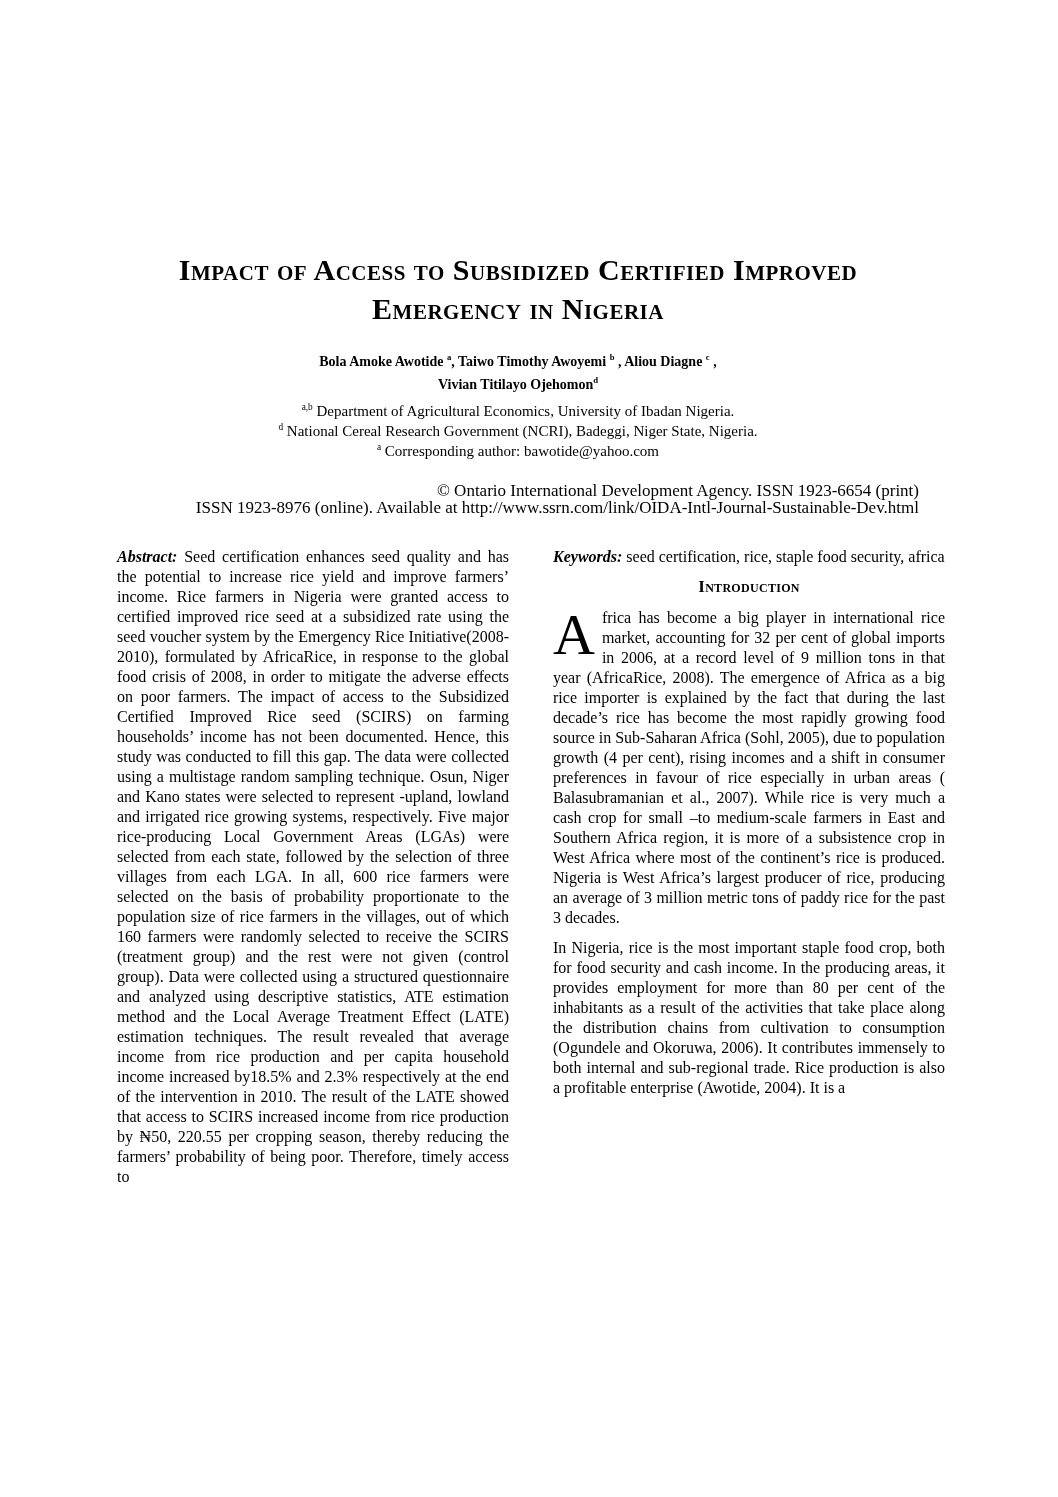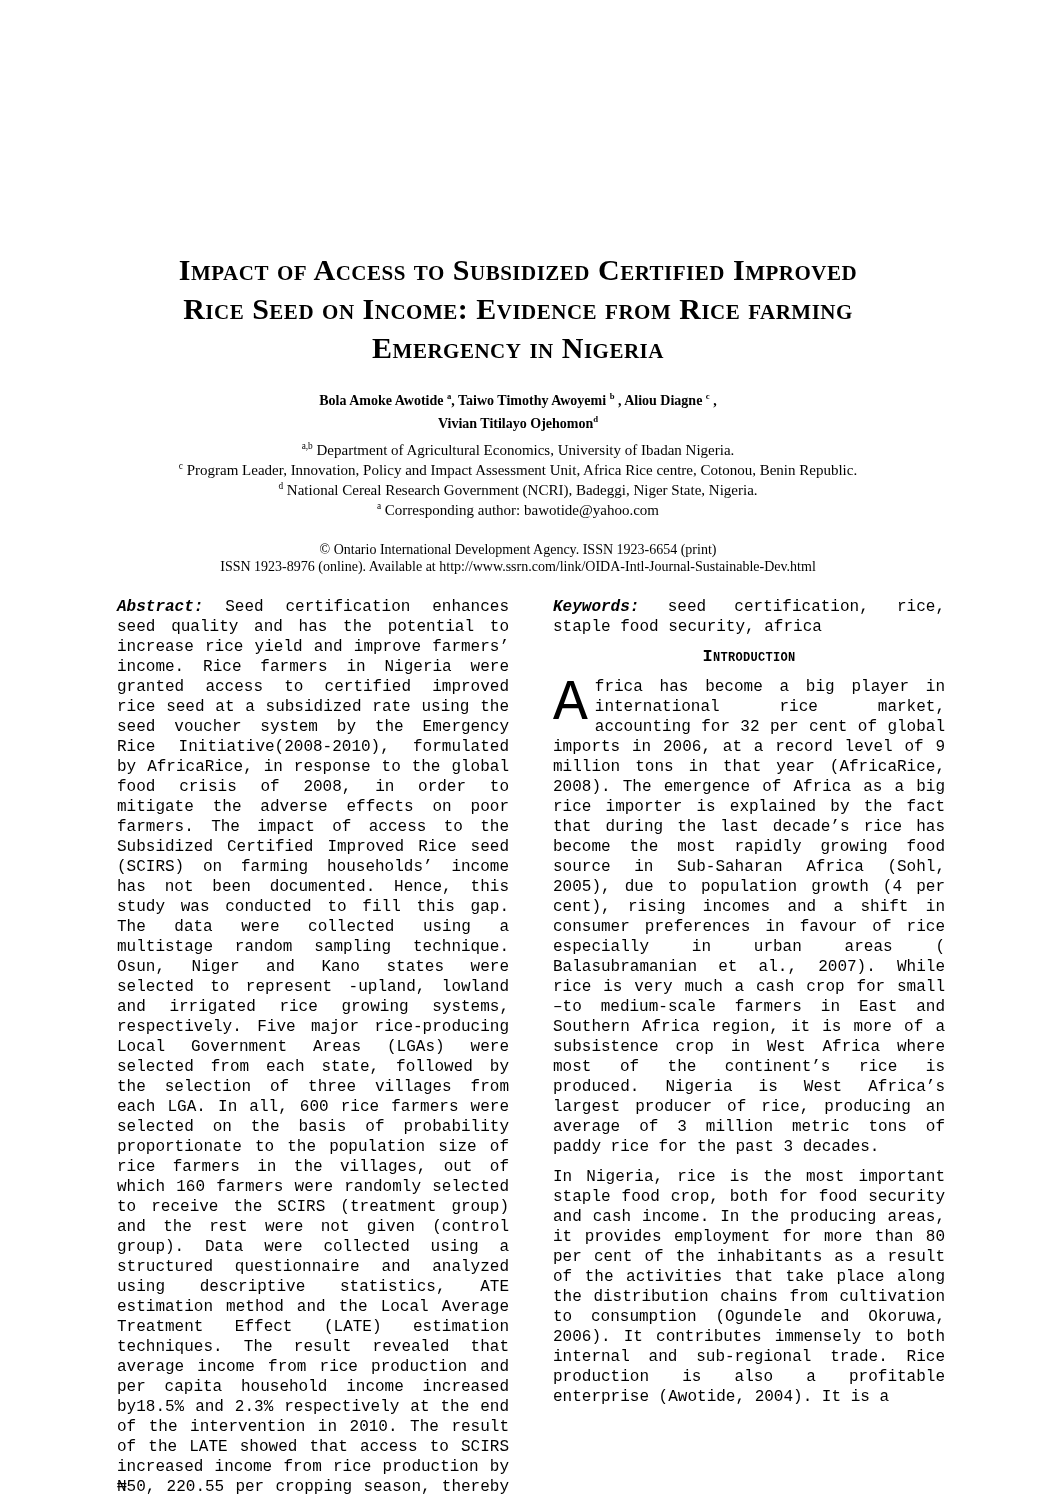--- a/index.html
+++ b/index.html
@@ -38,34 +38,33 @@
   }
   .affiliations {
     margin-top: 5px;
     text-align: center;
     font-size: 15px;
     line-height: 20px;
     font-family: Liberation Serif, serif;
   }
   .publisher {
     margin-top: 21px;
-    text-align: center;
-    font-size: 14px;
+    text-align: right;
+    font-size: 17px;
     line-height: 17px;
   }
   sup {
     font-size: 62%;
     vertical-align: super;
     line-height: 0;
   }
   .columns {
-    margin-top: 22px;
+    margin-top: 31px;
     display: flex;
     gap: 44px;
-    font-family: Liberation Mono, monospace;
   }
   .col {
     width: 392px;
     flex: 0 0 392px;
   }
   .col p {
     font-size: 16px;
     line-height: 20px;
     text-align: justify;
     margin: 0 0 10px 0;
@@ -90,32 +89,30 @@
   }
 </style>
 </head>
 <body>
 
 <div class="page">
 
   <header>
     <h1 class="title">
       <span class="tline">Impact of Access to Subsidized Certified Improved</span>
-      <span class="tline">Rice Seed on Income: Evidence from Rice farming</span>
       <span class="tline">Emergency in Nigeria</span>
     </h1>
 
     <div class="authors">
       <div><span>Bola Amoke Awotide </span><sup>a</sup><span>, Taiwo Timothy Awoyemi </span><sup>b</sup><span> , Aliou Diagne </span><sup>c</sup><span> ,</span></div>
       <div><span>Vivian Titilayo Ojehomon</span><sup>d</sup></div>
     </div>
 
     <div class="affiliations">
       <div><sup>a,b</sup><span> Department of Agricultural Economics, University of Ibadan Nigeria.</span></div>
-      <div><sup>c</sup><span> Program Leader, Innovation, Policy and Impact Assessment Unit, Africa Rice centre, Cotonou, Benin Republic.</span></div>
       <div><sup>d</sup><span> National Cereal Research Government (NCRI), Badeggi, Niger State, Nigeria.</span></div>
       <div><sup>a</sup><span> Corresponding author: bawotide@yahoo.com</span></div>
     </div>
 
     <div class="publisher">
       <div>© Ontario International Development Agency. ISSN 1923-6654 (print)</div>
       <div>ISSN 1923-8976 (online). Available at http://www.ssrn.com/link/OIDA-Intl-Journal-Sustainable-Dev.html</div>
     </div>
   </header>
 

